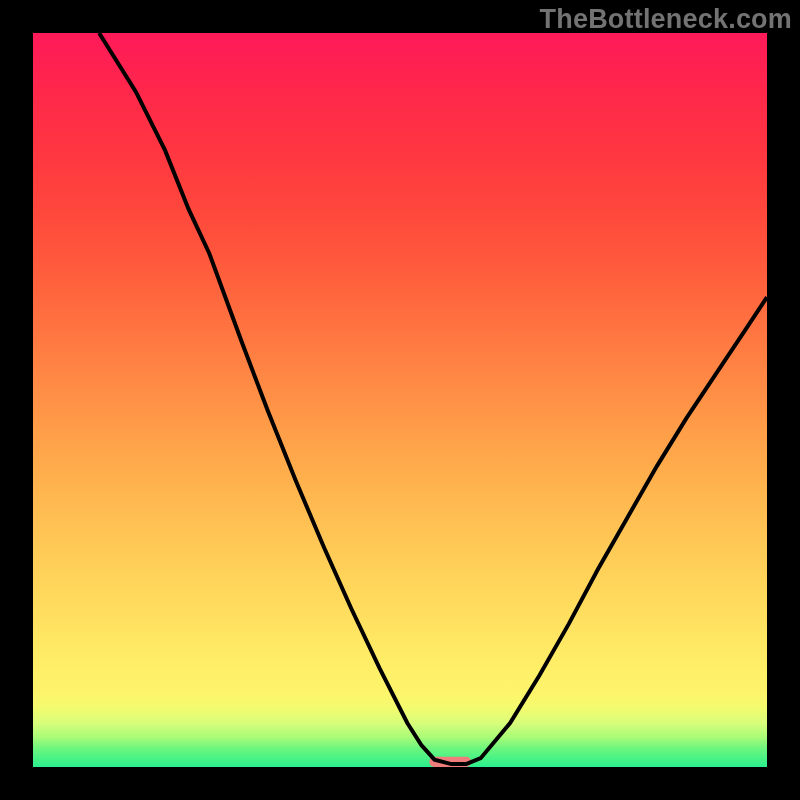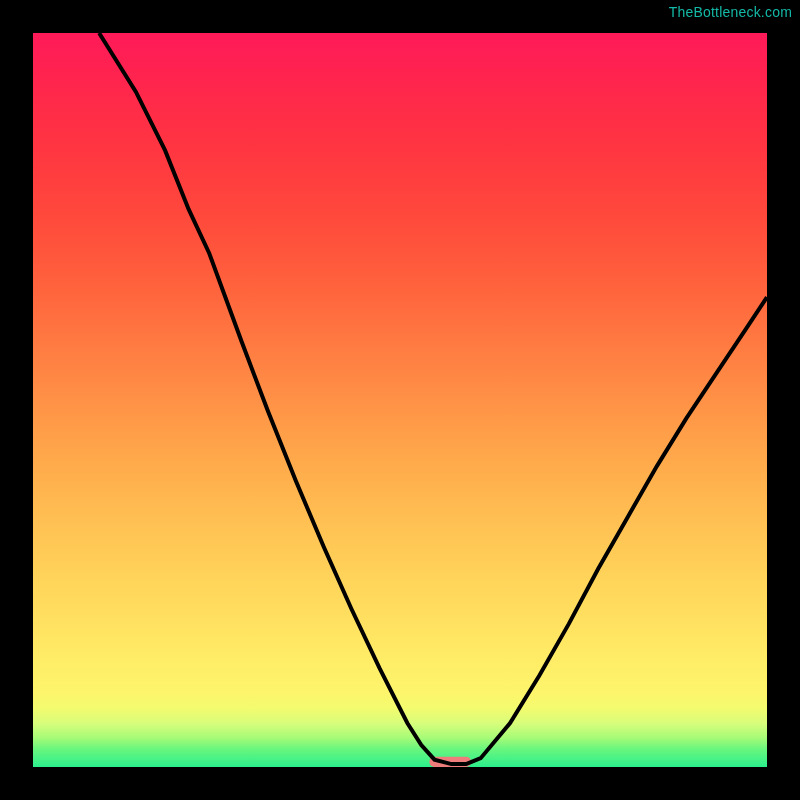--- a/index.html
+++ b/index.html
@@ -70,23 +70,23 @@
     stroke-linecap: butt;
     stroke-linejoin: miter;
   }
   .marker rect {
     fill: #ef7d7c;
   }
   .watermark {
     position: absolute;
     top: 4px;
     right: 8px;
-    color: #14b8a6;
-    font-size: 14px;
-    font-weight: 400;
+    color: #737373;
+    font-size: 27px;
+    font-weight: 700;
     letter-spacing: 0.2px;
   }
 </style>
 </head>
 <body>
 
 <div class="frame">
 
   <div class="plot">
     <div class="gradient"></div>

